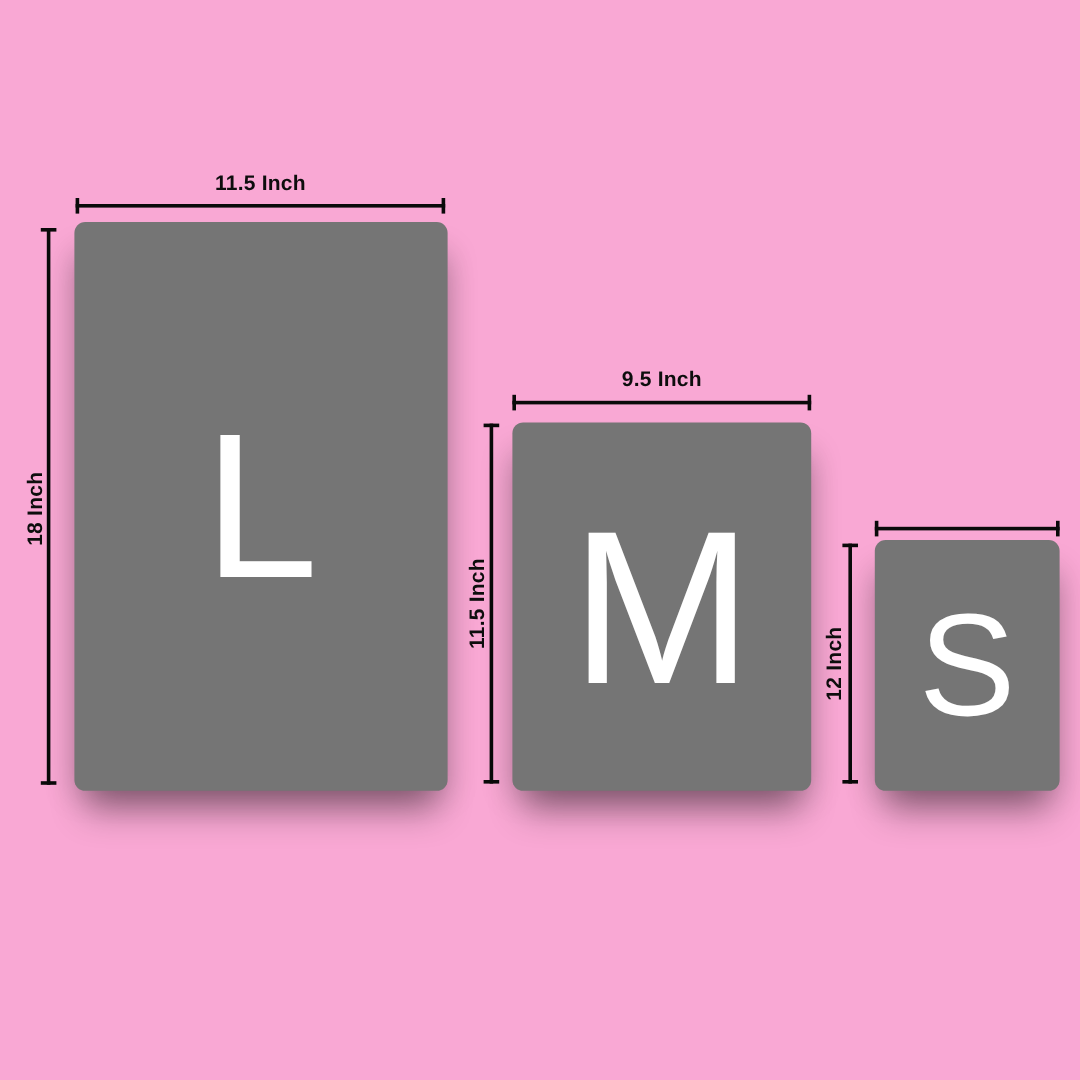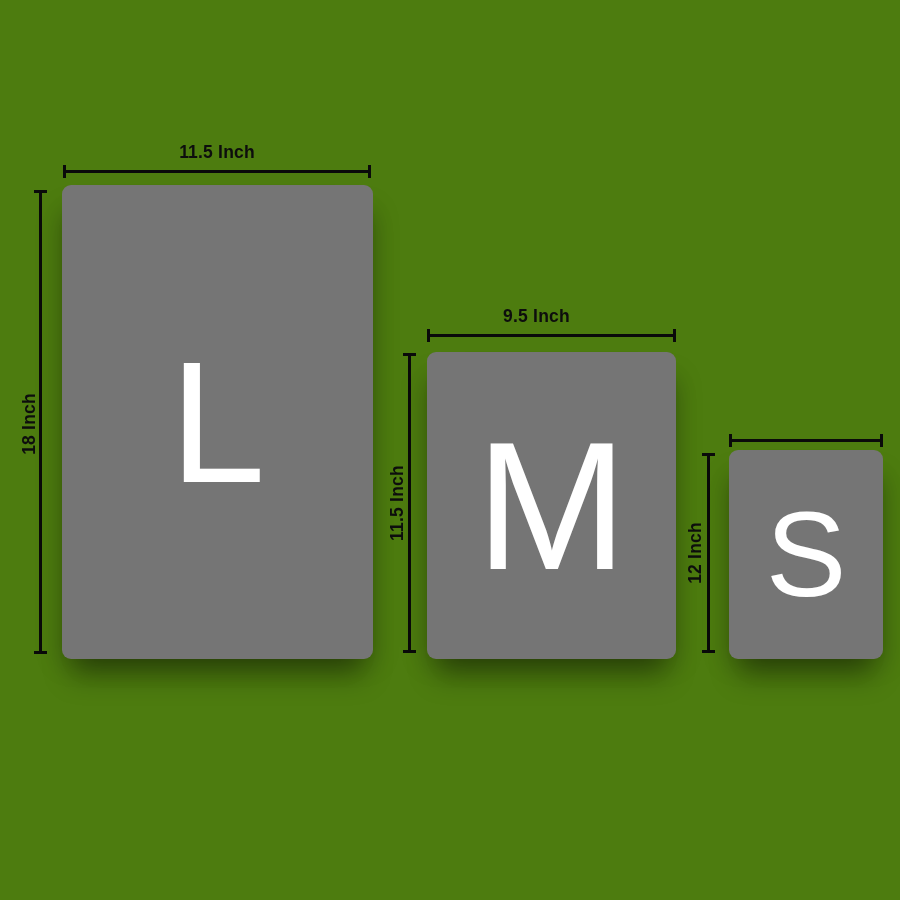--- a/index.html
+++ b/index.html
@@ -2,21 +2,21 @@
 <html><head>
 <meta charset="utf-8">
 <style>
   html, body { margin: 0; padding: 0; }
   body {
     width: 900px; height: 900px;
     background: #ffffff;
     font-family: "Liberation Sans", sans-serif;
     overflow: hidden;
   }
-  .stage { position: relative; width: 900px; height: 900px; background: #4d7c0f; }
+  .stage { position: relative; width: 900px; height: 900px; background: #f9a8d4; }
 
   
   .card {
     position: absolute;
     background: #757575;
     border-radius: 9px;
     display: flex; align-items: center; justify-content: center;
     box-shadow: 0 26px 28px -8px rgba(0,0,0,0.30),
                 -12px 14px 24px -10px rgba(0,0,0,0.17),
                  12px 14px 24px -10px rgba(0,0,0,0.17);
@@ -53,21 +53,21 @@
   .vdim-s { left: 707px; top: 453px; height: 200px; }
 
   
   .dlabel {
     position: absolute;
     font-weight: 700; font-size: 17.5px; line-height: 22px;
     color: #0d0d0d; text-align: center; letter-spacing: 0.2px;
     white-space: nowrap;
   }
   .hlabel-l { left: 63px;  top: 141px; width: 308px; }
-  .hlabel-m { left: 412px; top: 305px; width: 249px; }
+  .hlabel-m { left: 427px; top: 305px; width: 249px; }
   .hlabel-s { left: 729px; top: 410px; width: 154px; }
 
   .vlabel { width: 140px; height: 22px; transform: rotate(-90deg); }
   .vlabel-l { left: -41px; top: 413px; }
   .vlabel-m { left: 327px; top: 492px; }
   .vlabel-s { left: 625px; top: 542px; }
 </style>
 </head>
 <body>
 

